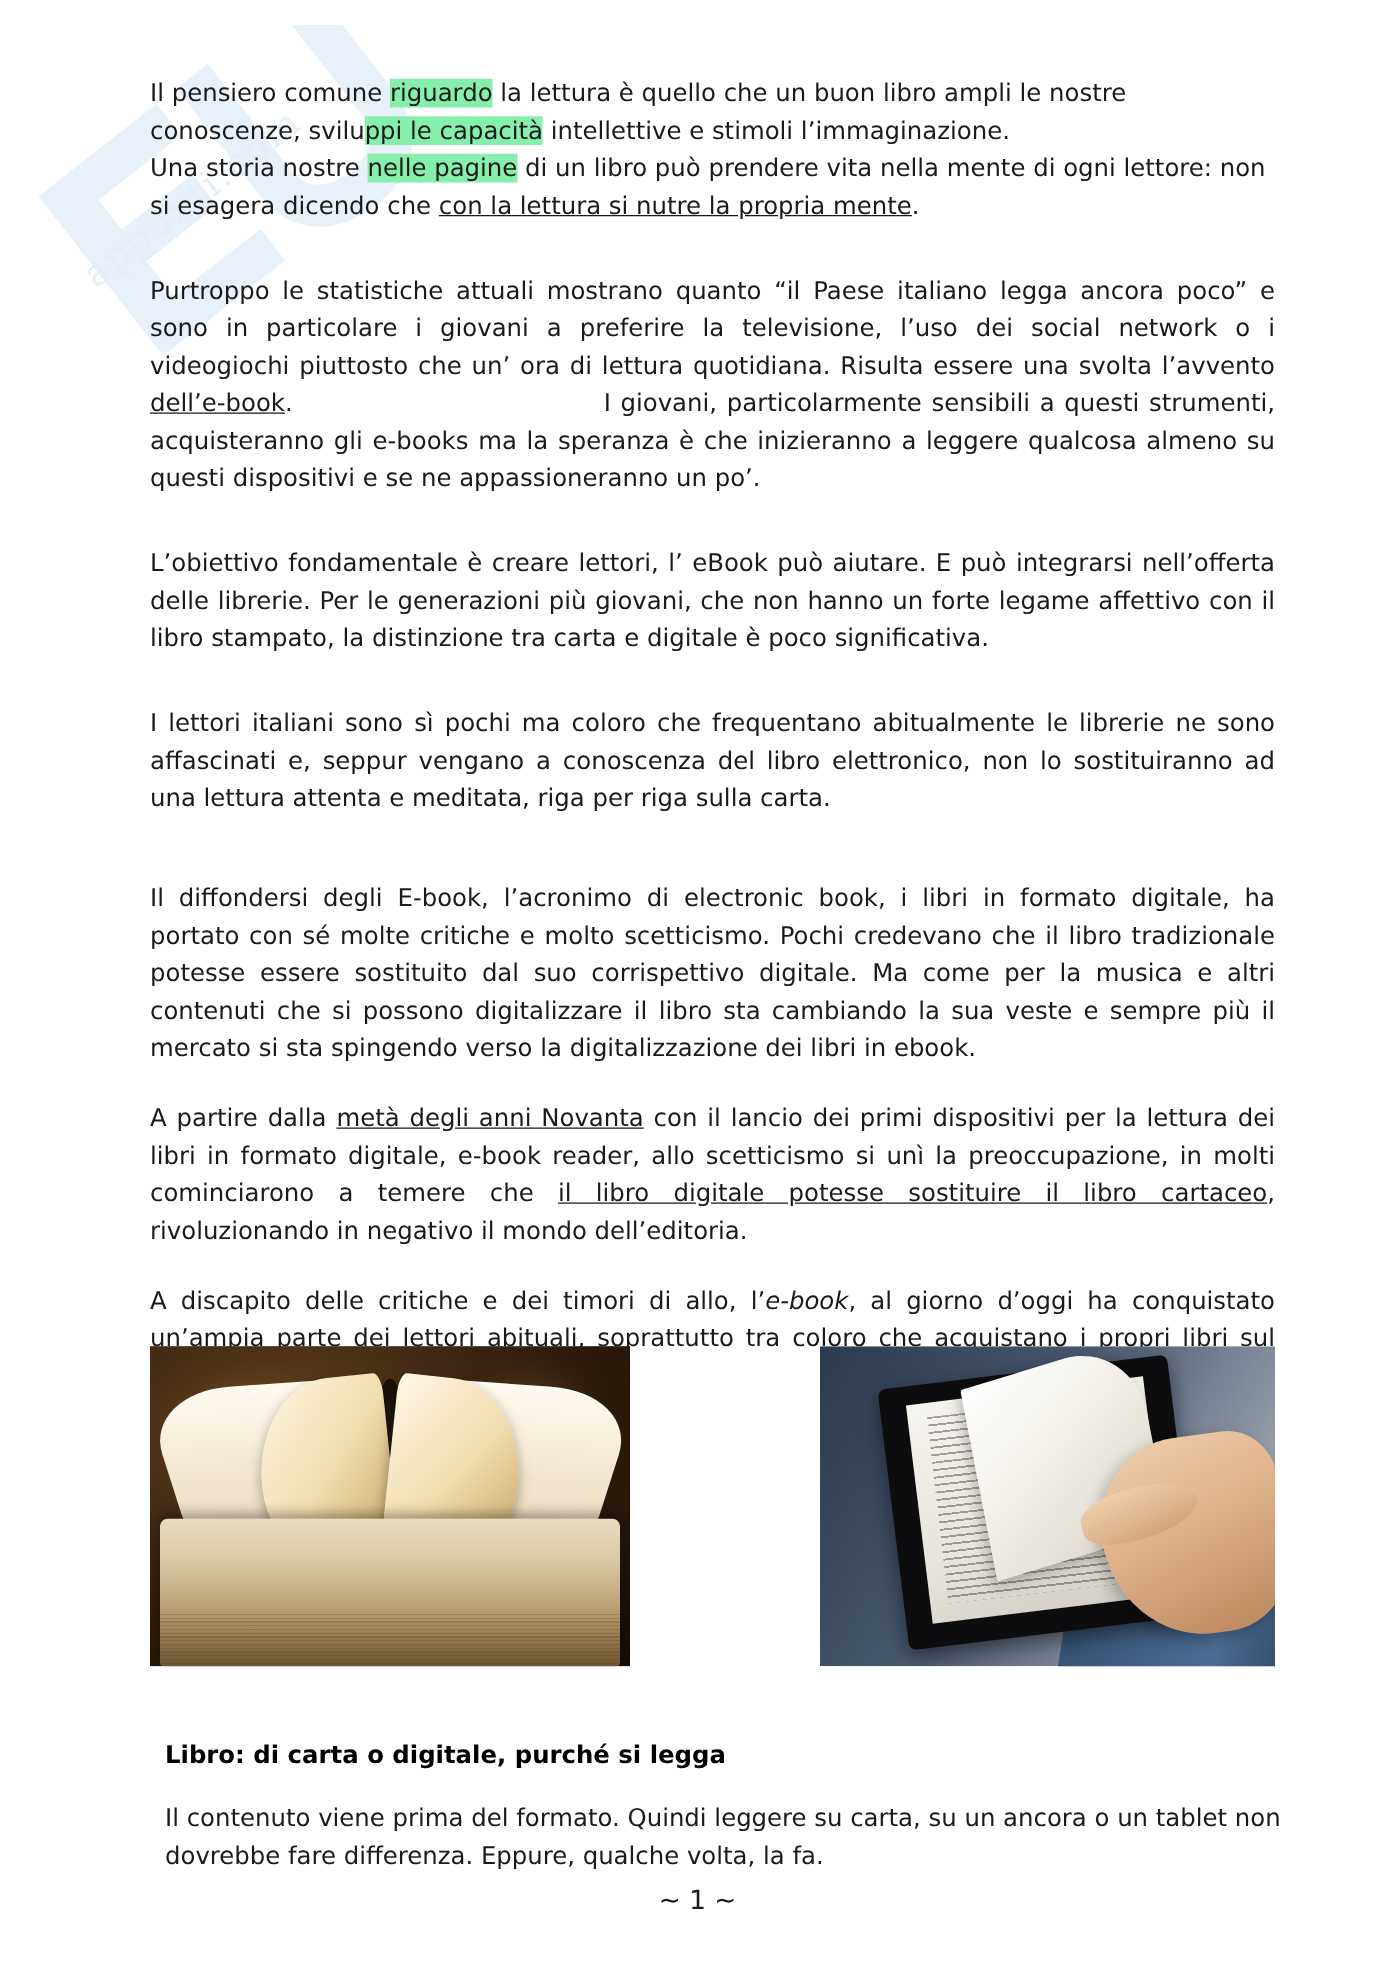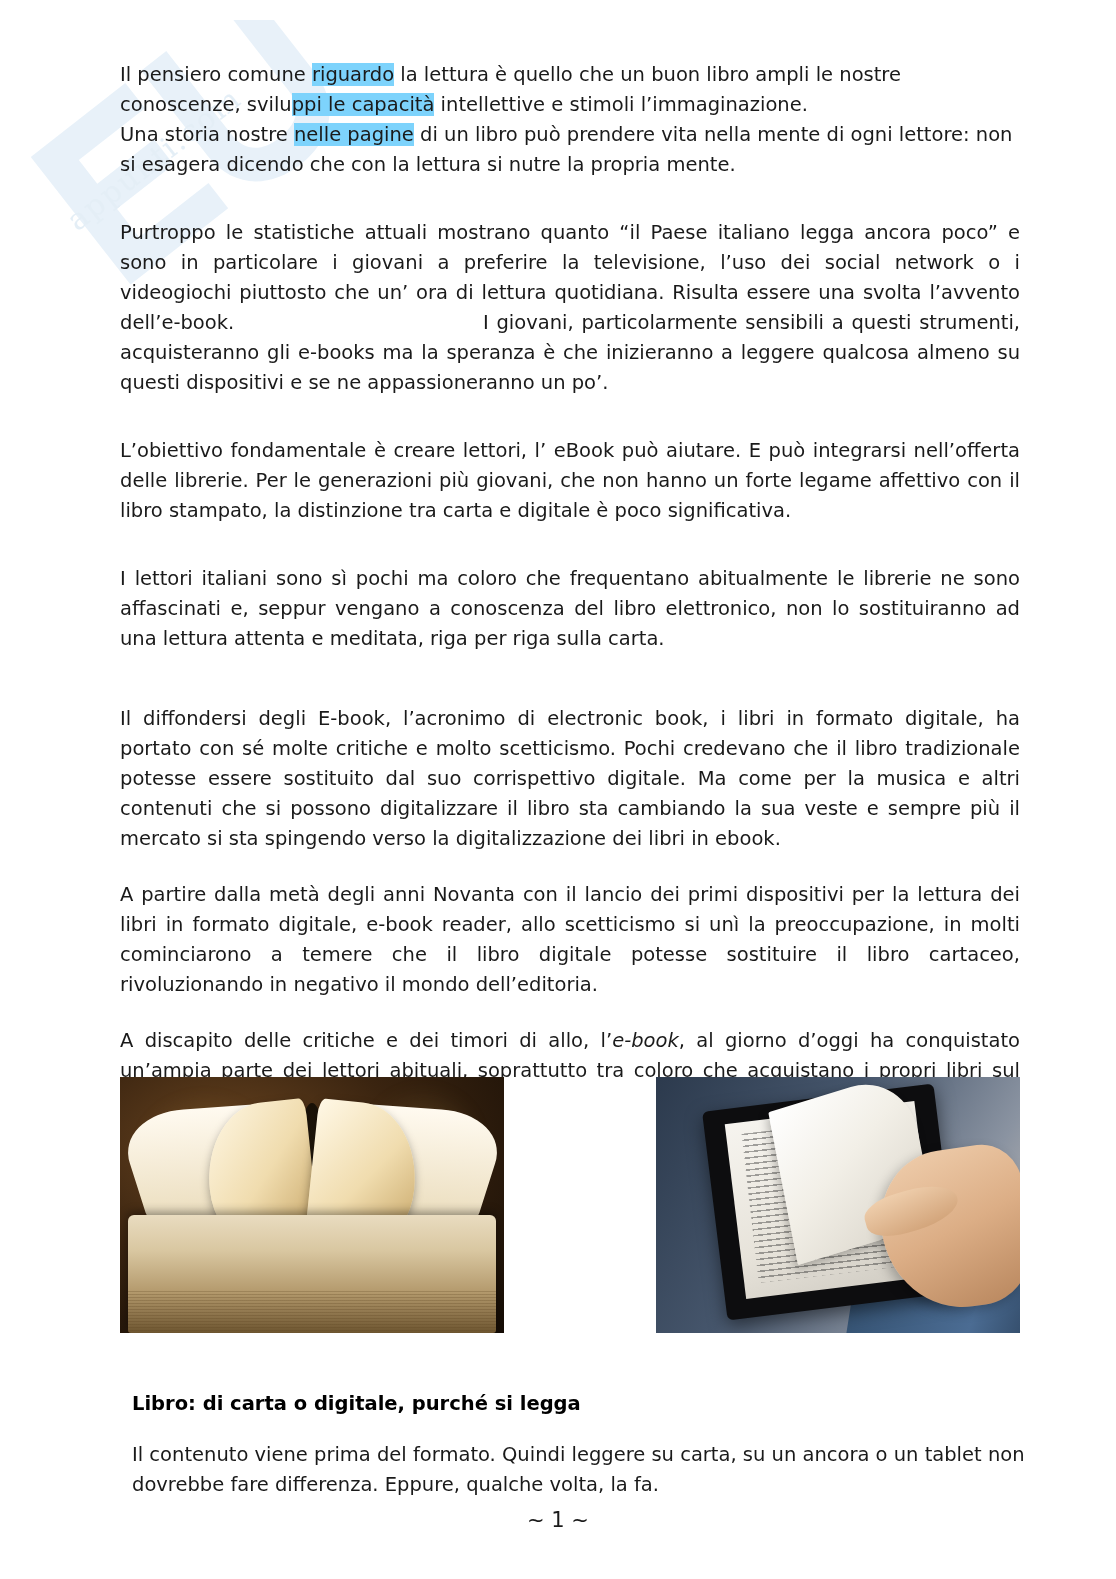--- a/index.html
+++ b/index.html
@@ -56,22 +56,22 @@
     margin: 0 0 0 0;
     font-size: 19.5px;
     line-height: 30px;
     color: #1a1a1a;
   }
   p.just { text-align: justify; margin-top: 12px; }
   .gap-s { height: 14px; }
   .gap-m { height: 26px; }
   .gap-l { height: 38px; }
 
-  .hl { background: #7dd3fc; }
-  .u  { }
+  .hl { background: #86efac; }
+  .u  { text-decoration: underline; }
   .b  { font-weight: normal; }
   .i  { font-style: italic; }
 
   
   #images {
     position: absolute;
     left: 120px;
     top: 1077px;
     width: 900px;
     height: 256px;

